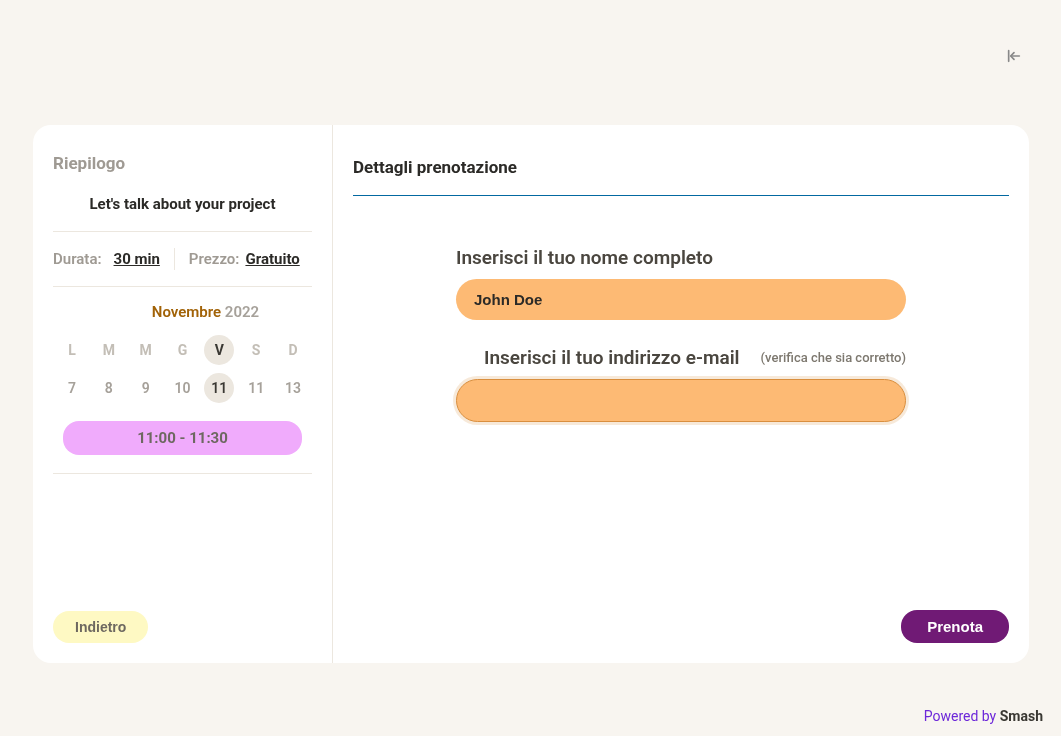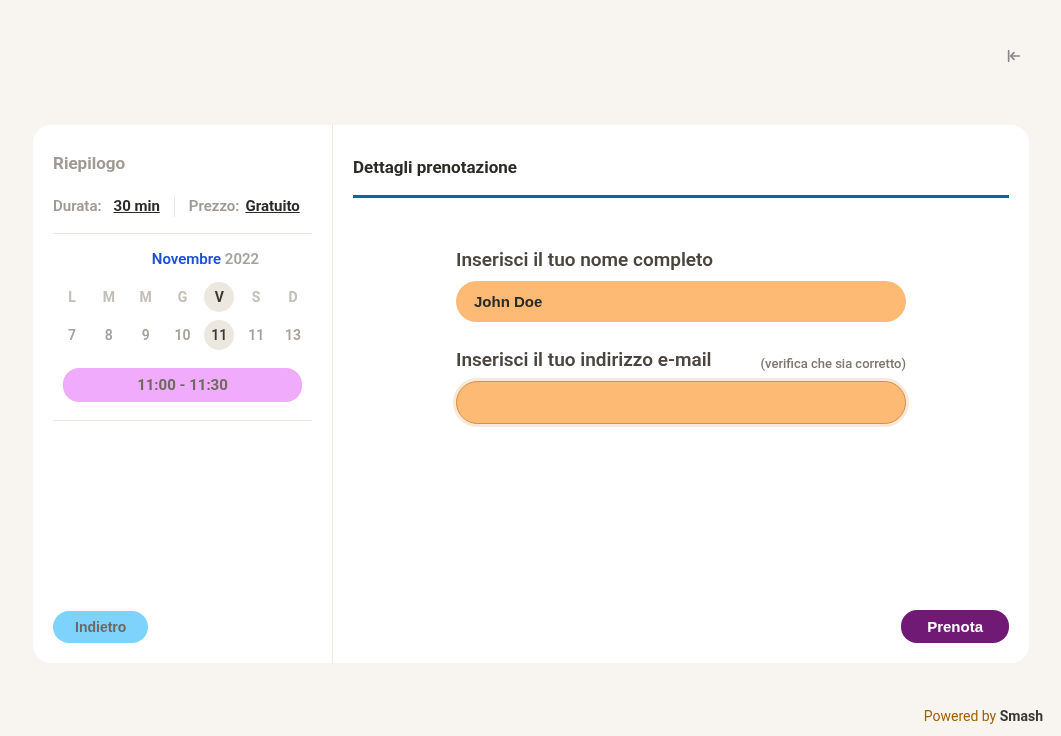--- a/index.html
+++ b/index.html
@@ -82,21 +82,21 @@
       background: #ece7df;
       margin: 0 14px;
     }
     .month-row {
       text-align: center;
       font-size: 15px;
       font-weight: 600;
       margin-bottom: 14px;
     }
     .month-name {
-      color: #1d4ed8;
+      color: #a16207;
       padding-left: 46px;
     }
     .month-year {
       color: #a6a19a;
     }
     .week-row {
       display: flex;
       justify-content: space-between;
       align-items: center;
       padding: 0 4px;
@@ -136,56 +136,57 @@
       font-size: 15px;
     }
     .sidebar-divider {
       border-bottom: 1px solid #ece7df;
       margin-top: 18px;
     }
     .back-button {
       position: absolute;
       bottom: 20px;
       left: 20px;
-      background: #7dd3fc;
+      background: #fef9c3;
       color: #6d6860;
       font-weight: 700;
       font-size: 14px;
       padding: 8px 22px;
       border-radius: 16px;
       border: none;
       cursor: pointer;
     }
     .main {
       flex: 1;
       padding: 32px 20px 20px 20px;
       position: relative;
     }
     .main-title {
       color: #2b2a27;
       font-size: 17px;
       font-weight: 700;
       padding-bottom: 18px;
-      border-bottom: 3px solid #0369a1;
+      border-bottom: 1px solid #0369a1;
     }
     .form-area {
       width: 450px;
       margin: 50px auto 0;
     }
     .field-label {
       color: #4a463f;
       font-size: 19px;
       font-weight: 600;
       margin-bottom: 10px;
     }
     .label-row {
       display: flex;
       justify-content: space-between;
-      align-items: flex-end;
+      align-items: center;
       margin-bottom: 10px;
+      margin-left: 28px;
     }
     .label-hint {
       color: #7d786f;
       font-size: 13px;
       font-weight: 500;
     }
     .text-input {
       width: 100%;
       background: #fdba74;
       border: none;
@@ -216,41 +217,42 @@
       cursor: pointer;
     }
     .footer {
       position: absolute;
       right: 18px;
       bottom: 12px;
       font-size: 14px;
       color: #6d6860;
     }
     .footer-prefix {
-      color: #a16207;
+      color: #6d28d9;
     }
     .footer-brand {
       font-weight: 700;
       color: #3a3833;
     }
   </style>
 </head>
 <body>
 
 <div class="close-wrapper">
   <svg class="close-icon" viewBox="0 0 24 24" fill="none" stroke="currentColor" stroke-width="2.5" stroke-linecap="round" stroke-linejoin="round">
     <line x1="4" y1="4" x2="4" y2="20"></line>
     <line x1="20" y1="12" x2="8" y2="12"></line>
     <polyline points="12 7 7 12 12 17"></polyline>
   </svg>
 </div>
 
 <div class="card">
   <div class="sidebar">
     <div class="sidebar-title">Riepilogo</div>
+    <div class="project-title">Let's talk about your project</div>
     <div class="meta-row">
       <span class="meta-label">Durata:</span>
       <span class="meta-value">30 min</span>
       <span class="meta-divider"></span>
       <span class="meta-label">Prezzo:</span>
       <span class="meta-value" style="margin-left:6px">Gratuito</span>
     </div>
     <div class="month-row">
       <span class="month-name">Novembre</span>
       <span class="month-year">2022</span>

